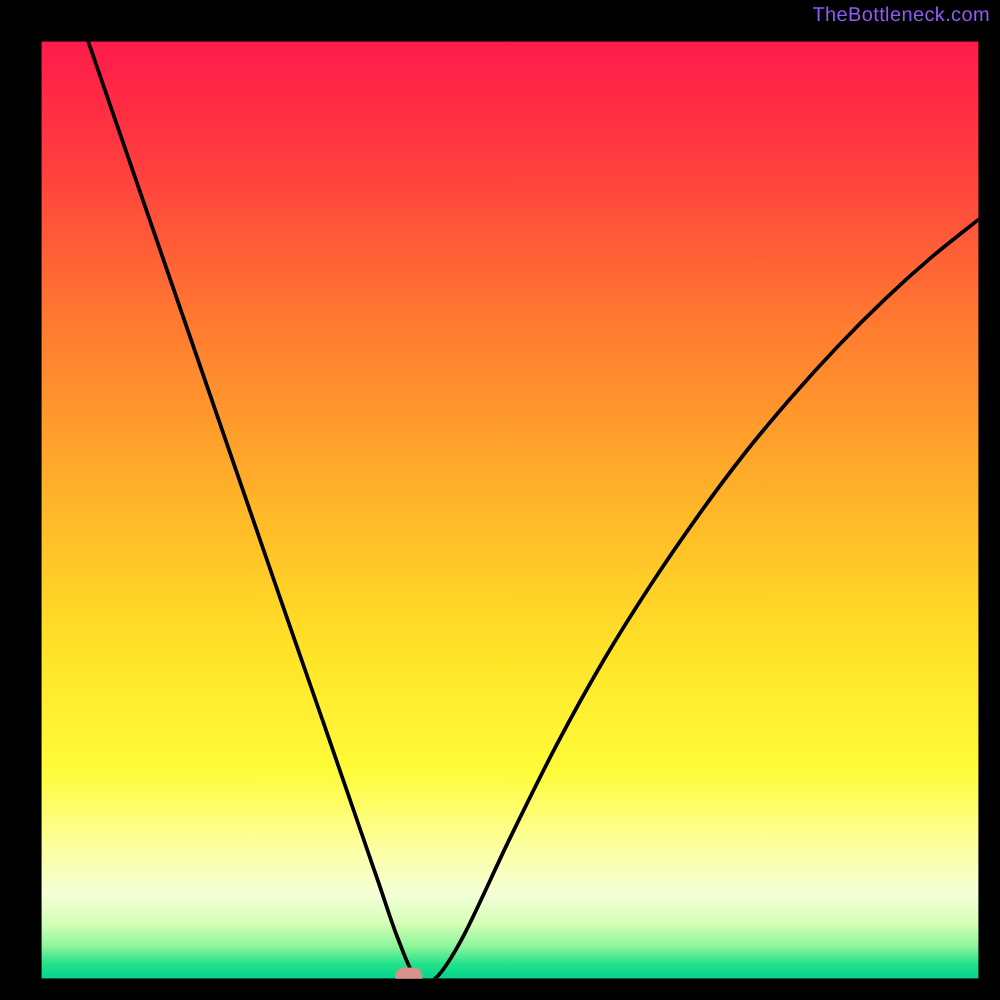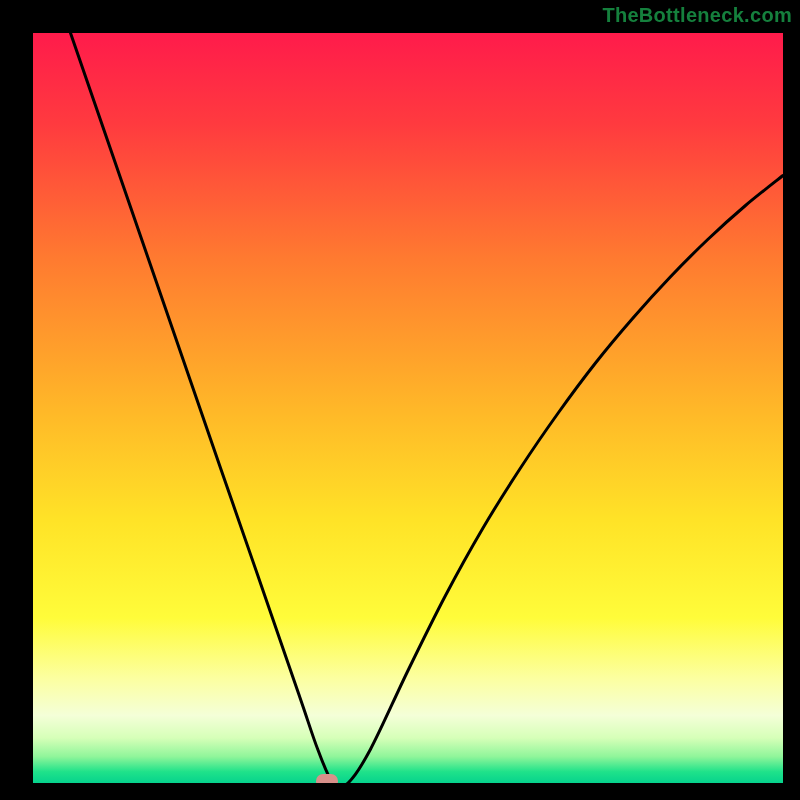--- a/index.html
+++ b/index.html
@@ -11,23 +11,23 @@
     width: 800px;
     height: 800px;
     background: #000;
     position: relative;
     font-family: Arial, Helvetica, sans-serif;
   }
   .watermark {
     position: absolute;
     top: 4px;
     right: 8px;
-    color: #15803d;
-    font-size: 20px;
-    font-weight: 700;
+    color: #8b5cf6;
+    font-size: 16px;
+    font-weight: 400;
     z-index: 10;
     letter-spacing: 0.3px;
   }
   .plot-area {
     position: absolute;
     left: 33px;
     top: 33px;
     width: 750px;
     height: 750px;
     overflow: hidden;

